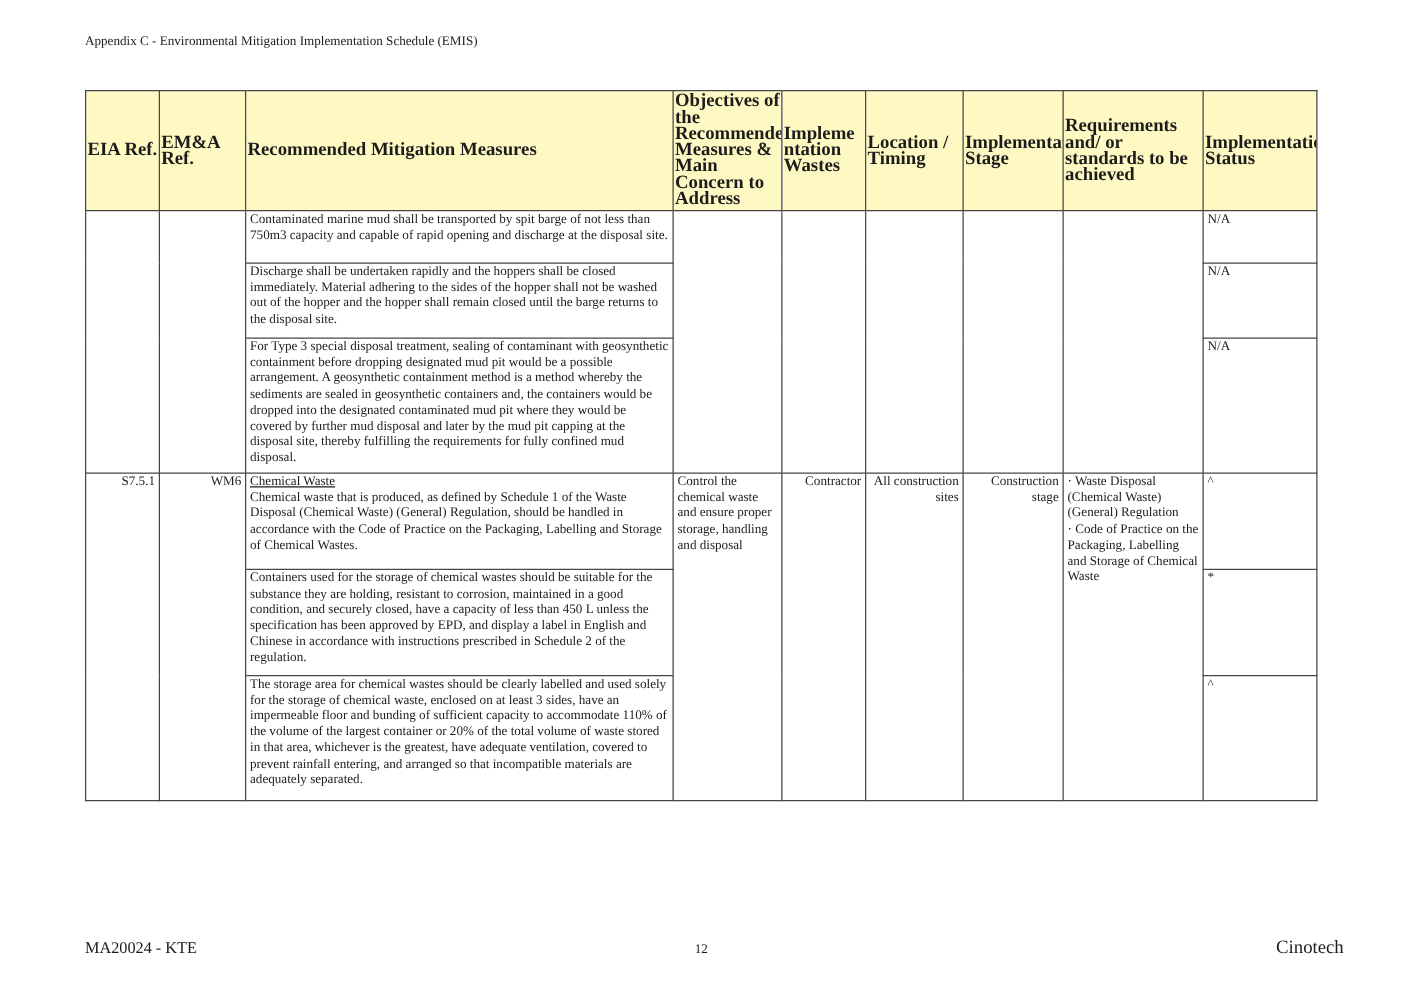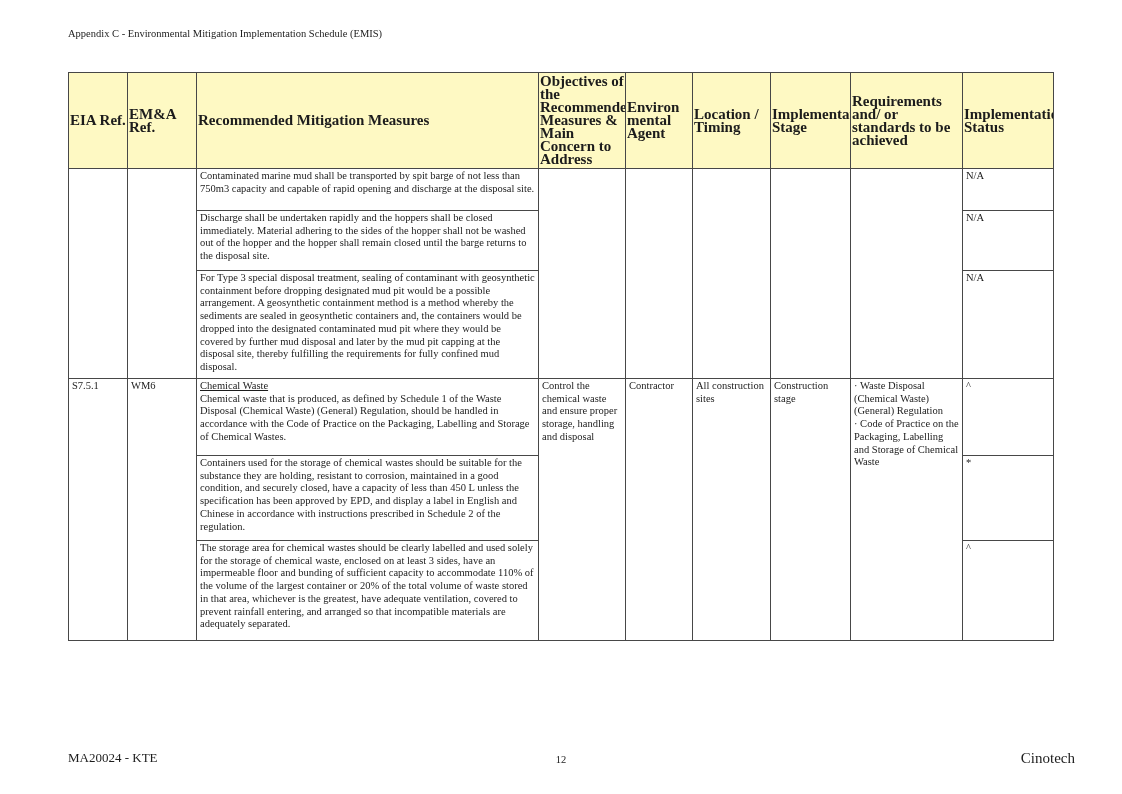--- a/index.html
+++ b/index.html
@@ -15,21 +15,21 @@
   table.emis th, table.emis td {
     border:1px solid #474747; vertical-align:top;
     font-size:10.5px; line-height:12.7px; padding:1px 3px 2px 3px;
     overflow:hidden;
   }
   table.emis th {
     background:#fef9c3; font-weight:bold; text-align:left;
     vertical-align:middle; font-size:15px; line-height:13px; padding:2px 1px;
   }
   th.brk { overflow-wrap:anywhere; }
-  td.center { text-align:left; }
+  td.center { text-align:right; }
   td.status { }
   .u { text-decoration:underline; }
   .footer-left  { position:absolute; left:68px;  top:750px; font-size:13px; }
   .footer-center{ position:absolute; left:0; width:1122px; top:754px; text-align:center; font-size:10.5px; }
   .footer-right { position:absolute; right:69px; top:750px; font-size:15px; }
 </style>
 </head>
 <body>
 
 <div class="page">
@@ -47,21 +47,21 @@
       <col style="width:80px">
         <col style="width:112px">
         <col style="width:91px">
     </colgroup>
     <thead>
       <tr style="height:66px">
         <th>EIA Ref.</th>
         <th>EM&amp;A Ref.</th>
         <th>Recommended Mitigation Measures</th>
         <th>Objectives of the Recommended Measures &amp; Main Concern to Address</th>
-        <th class="brk">Environmental Agent</th>
+        <th class="brk">Implementation Wastes</th>
         <th>Location / Timing</th>
         <th>Implementation Stage</th>
         <th>Requirements and/ or standards to be achieved</th>
         <th>Implementation Status</th>
       </tr>
     </thead>
     <tbody>
 
       <tr style="height:42px">
         <td class="center" rowspan="3"></td>

